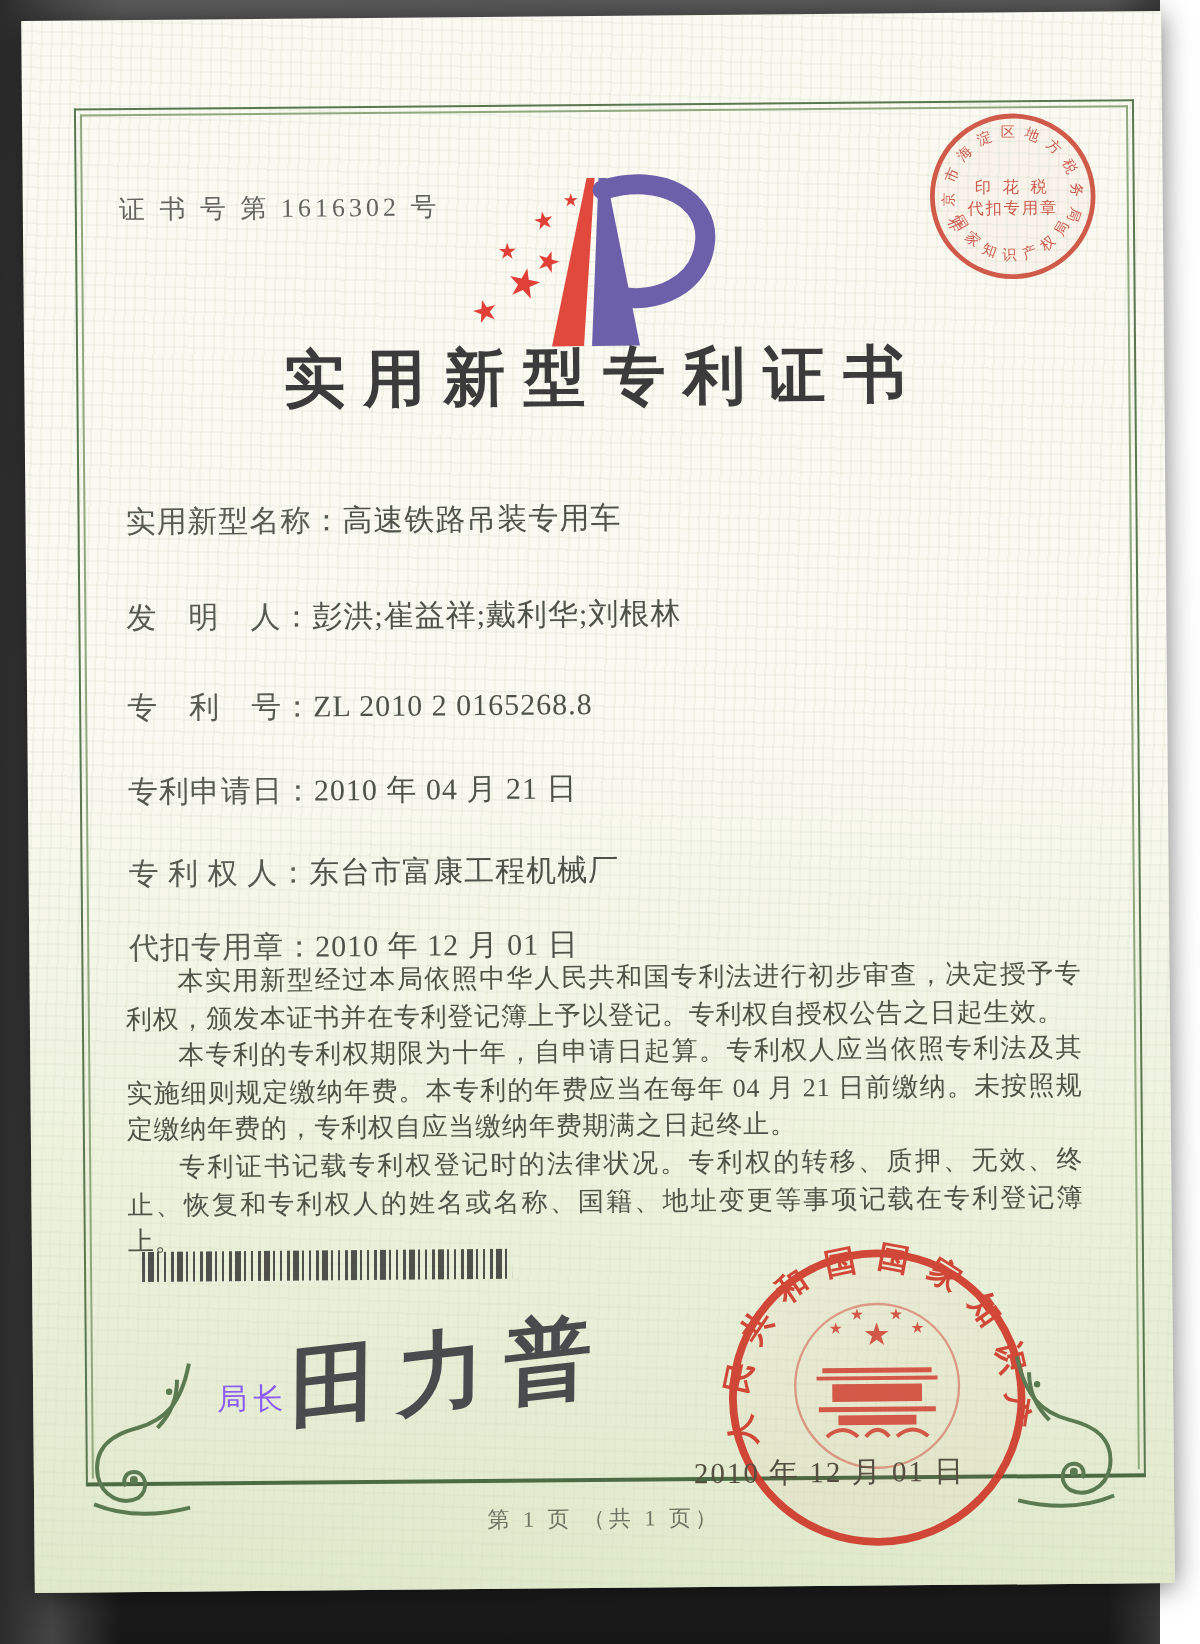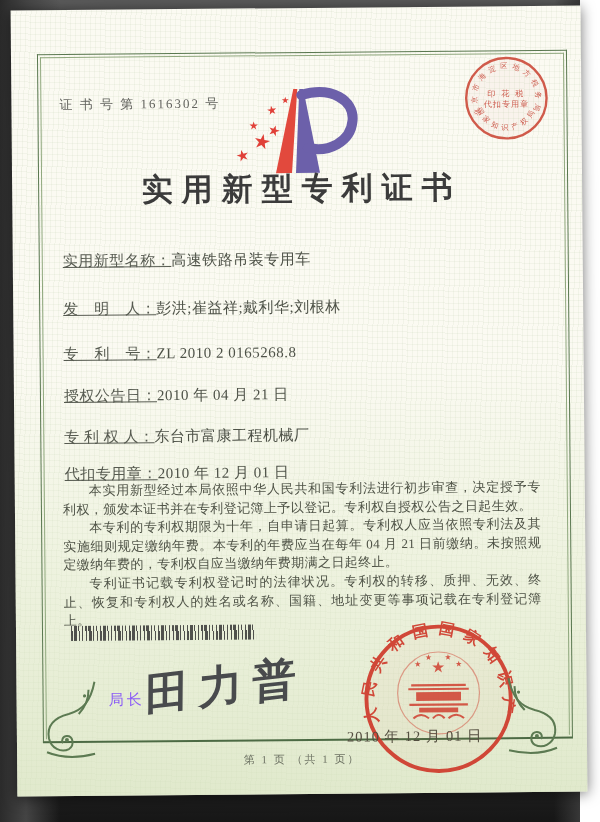--- a/index.html
+++ b/index.html
@@ -52,21 +52,21 @@
 
   .tax-seal { position:absolute; left:451px; top:48px; width:88px; height:88px; opacity:0.9; }
 
   .title {
     position:absolute; left:0; right:0; top:160px; text-align:center;
     font-size:31px; font-weight:600; letter-spacing:9px; color:#3b3b3b;
     text-indent:9px;
   }
 
   .field-row { position:absolute; left:50px; width:470px; font-size:15px; color:#565a50; letter-spacing:0.5px; white-space:nowrap; }
-  .field-row .lbl { color:#565a50;text-decoration:underline; }
+  .field-row .lbl { color:#565a50; }
   .field-row .val { color:#4e5248; }
   #f0 { top:242px; } #f1 { top:290px; } #f2 { top:335px; }
   #f3 { top:377px; } #f4 { top:418px; } #f5 { top:455px; }
 
   .body-text { position:absolute; left:48px; right:44px; top:472px; }
   .body-text p {
     font-size:13px; line-height:18.6px; color:#4f5347;
     text-indent:2em; text-align:justify; letter-spacing:0.4px;
   }
 
@@ -159,21 +159,21 @@
       <div class="field-row" id="f0">
         <span class="lbl">实用新型名称：</span><span class="val">高速铁路吊装专用车</span>
       </div>
       <div class="field-row" id="f1">
         <span class="lbl">发　明　人：</span><span class="val">彭洪;崔益祥;戴利华;刘根林</span>
       </div>
       <div class="field-row" id="f2">
         <span class="lbl">专　利　号：</span><span class="val">ZL 2010 2 0165268.8</span>
       </div>
       <div class="field-row" id="f3">
-        <span class="lbl">授权公告日：</span><span class="val">2010 年 04 月 21 日</span>
+        <span class="lbl">专利申请日：</span><span class="val">2010 年 04 月 21 日</span>
       </div>
       <div class="field-row" id="f4">
         <span class="lbl">专 利 权 人：</span><span class="val">东台市富康工程机械厂</span>
       </div>
       <div class="field-row" id="f5">
         <span class="lbl">代扣专用章：</span><span class="val">2010 年 12 月 01 日</span>
       </div>
 
       <div class="body-text">
         <p>本实用新型经过本局依照中华人民共和国专利法进行初步审查，决定授予专利权，颁发本证书并在专利登记簿上予以登记。专利权自授权公告之日起生效。</p>

